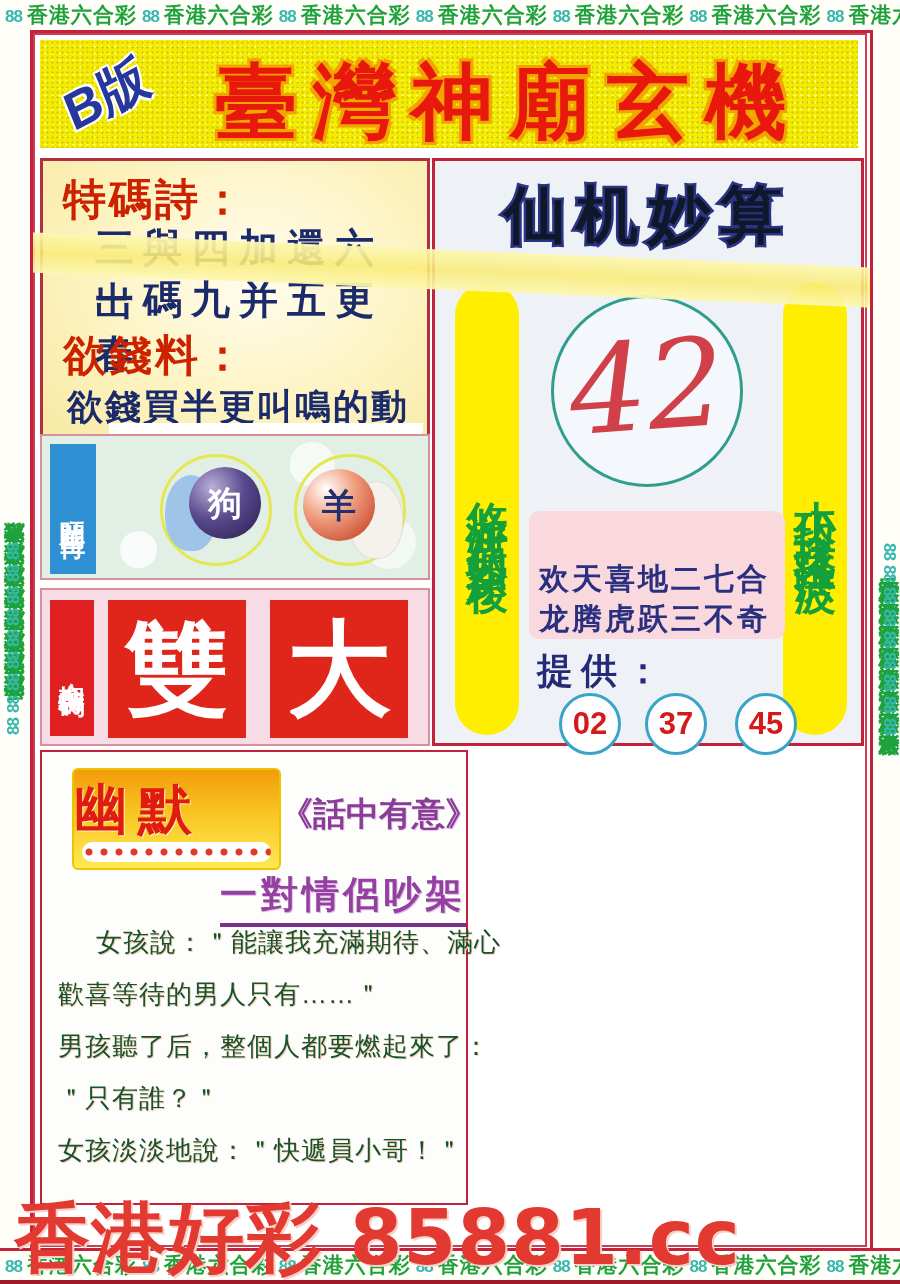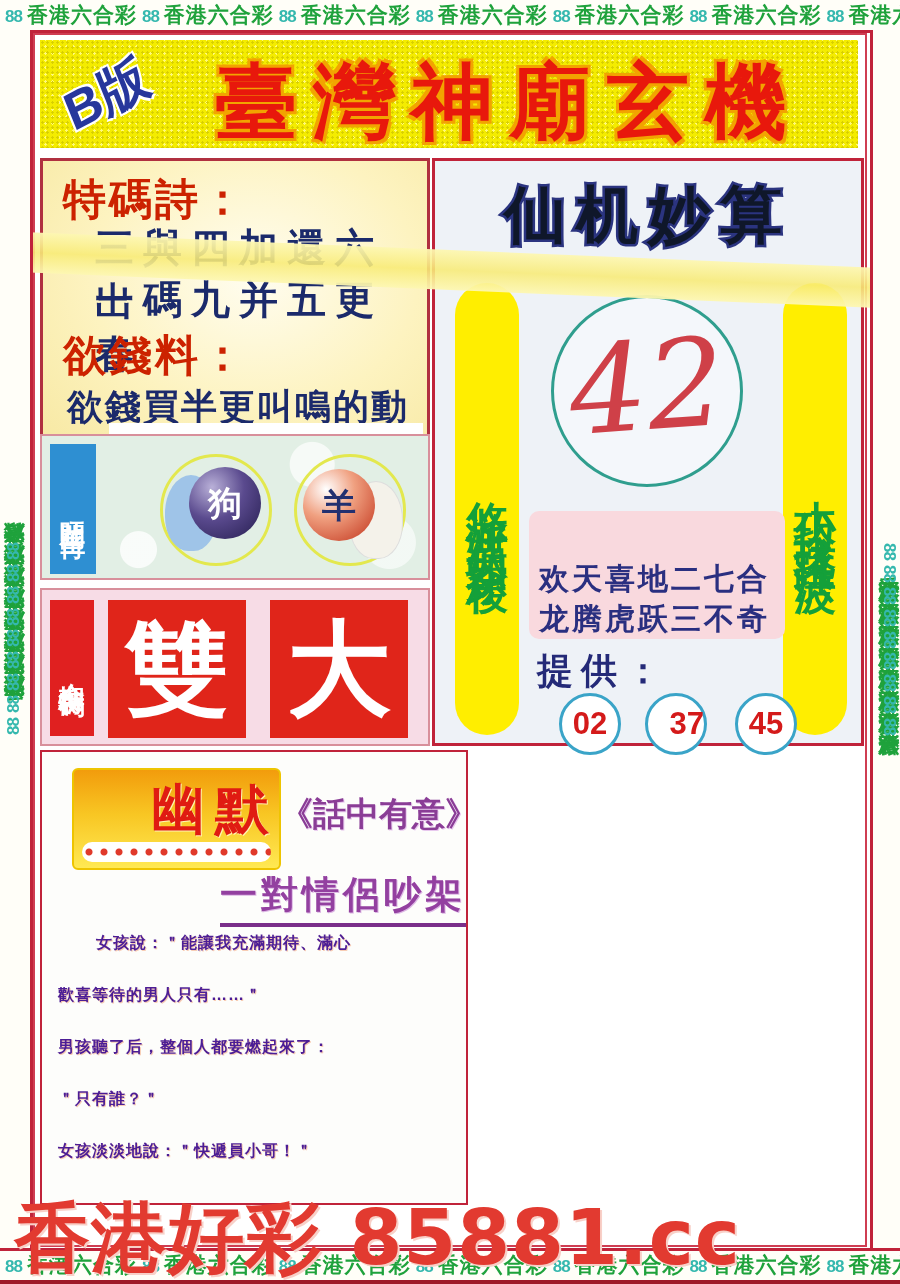--- a/index.html
+++ b/index.html
@@ -107,45 +107,45 @@
   }
   .o-poembox{position:absolute;left:94px;top:350px;width:256px;height:128px;background:#f9d9de;border-radius:10px;}
   .o-poem-label{position:absolute;left:16px;top:6px;font-size:34px;font-weight:bold;color:#242a78;letter-spacing:6px;font-family:"DejaVu Serif","Liberation Serif",serif;}
   .o-poem-line{position:absolute;left:10px;font-size:30px;font-weight:bold;color:#2a2f80;letter-spacing:3px;white-space:nowrap;font-family:"DejaVu Serif","Liberation Serif",serif;}
   .o-provide{position:absolute;left:102px;top:486px;font-size:36px;font-weight:bold;color:#242a78;letter-spacing:8px;font-family:"DejaVu Serif","Liberation Serif",serif;}
   .o-numcircle{
     position:absolute;top:532px;width:56px;height:56px;border:3px solid #3aa4c8;border-radius:50%;
     background:#ffffff;text-align:center;line-height:56px;font-size:31px;font-weight:bold;color:#d41a1a;
   }
   .o-numcircle.n0{left:124px;}
-  .o-numcircle.n1{left:210px;text-align:right;}
+  .o-numcircle.n1{left:210px;}
   .o-numcircle.n2{left:300px;}
   
   .panel-couplet{
     left:480px;top:750px;width:386px;height:112px;border:3px solid #c0233a;background:#fcf0f4;
     box-shadow:inset 0 0 0 2px #ffffff, inset 0 0 0 3px #d8899a;
   }
   .c-line{position:absolute;left:0;right:0;text-align:center;font-size:38px;font-weight:bold;color:#2a2f80;letter-spacing:16px;font-family:"DejaVu Serif","Liberation Serif",serif;white-space:nowrap;}
   
   .panel-humor{left:40px;top:750px;width:428px;height:455px;border:2px solid #c0233a;background:#fdfdfb;}
   .h-logo{
     position:absolute;left:30px;top:16px;width:205px;height:98px;border:2px solid #eec400;border-radius:6px;
     background:linear-gradient(to bottom,#f29c0c 0%,#f8c623 45%,#ffe953 100%);
   }
-  .h-logo-text{position:absolute;left:0;right:0;top:4px;text-align:right;font-size:54px;font-weight:bold;color:#e01b12;letter-spacing:10px;text-shadow:1px 1px 0 #fff3b0;font-family:"DejaVu Serif","Liberation Serif",serif;}
+  .h-logo-text{position:absolute;left:0;right:0;top:4px;text-align:left;font-size:54px;font-weight:bold;color:#e01b12;letter-spacing:10px;text-shadow:1px 1px 0 #fff3b0;font-family:"DejaVu Serif","Liberation Serif",serif;}
   .h-logo-wave{
     position:absolute;left:8px;right:8px;bottom:6px;height:20px;border-radius:10px;background-color:#ffffff;
     background-image:radial-gradient(circle at 7px 10px,#e0392a 3px,rgba(224,57,42,0) 4px);
     background-size:15px 20px;background-repeat:repeat-x;
   }
   .h-subtitle{position:absolute;left:238px;top:40px;font-size:33px;font-weight:bold;color:#8a3d96;letter-spacing:0px;white-space:nowrap;text-shadow:1px 1px 0 #e8c8ee;}
   .h-title-row{position:absolute;left:0;right:0;top:118px;text-align:right;}
   .h-title{display:inline-block;font-size:37px;font-weight:bold;color:#9340a0;letter-spacing:4px;border-bottom:4px solid #7a2f8a;padding-bottom:3px;text-shadow:1px 1px 0 #ddb8e4;}
   .h-jokes{position:absolute;left:16px;top:176px;right:8px;}
-  .h-joke-line{font-size:16px;font-weight:bold;color:#4c1d95;letter-spacing:1px;line-height:29px;margin-bottom:23px;text-shadow:1px 1px 0 #f8cdb4;white-space:nowrap;}
+  .h-joke-line{font-size:26px;font-weight:normal;color:#14532d;letter-spacing:1px;line-height:29px;margin-bottom:23px;text-shadow:1px 1px 0 #f8cdb4;white-space:nowrap;}
   .h-joke-line.indent{text-indent:38px;}
   
   .band{
     position:absolute;left:-6px;top:250px;width:912px;height:40px;z-index:5;pointer-events:none;
     background:linear-gradient(to bottom,rgba(253,247,178,.95),rgba(248,235,118,.88),rgba(253,247,178,.95));
     transform:rotate(2.4deg);
   }
   
   .footer-text{
     position:absolute;left:14px;top:1188px;z-index:7;

